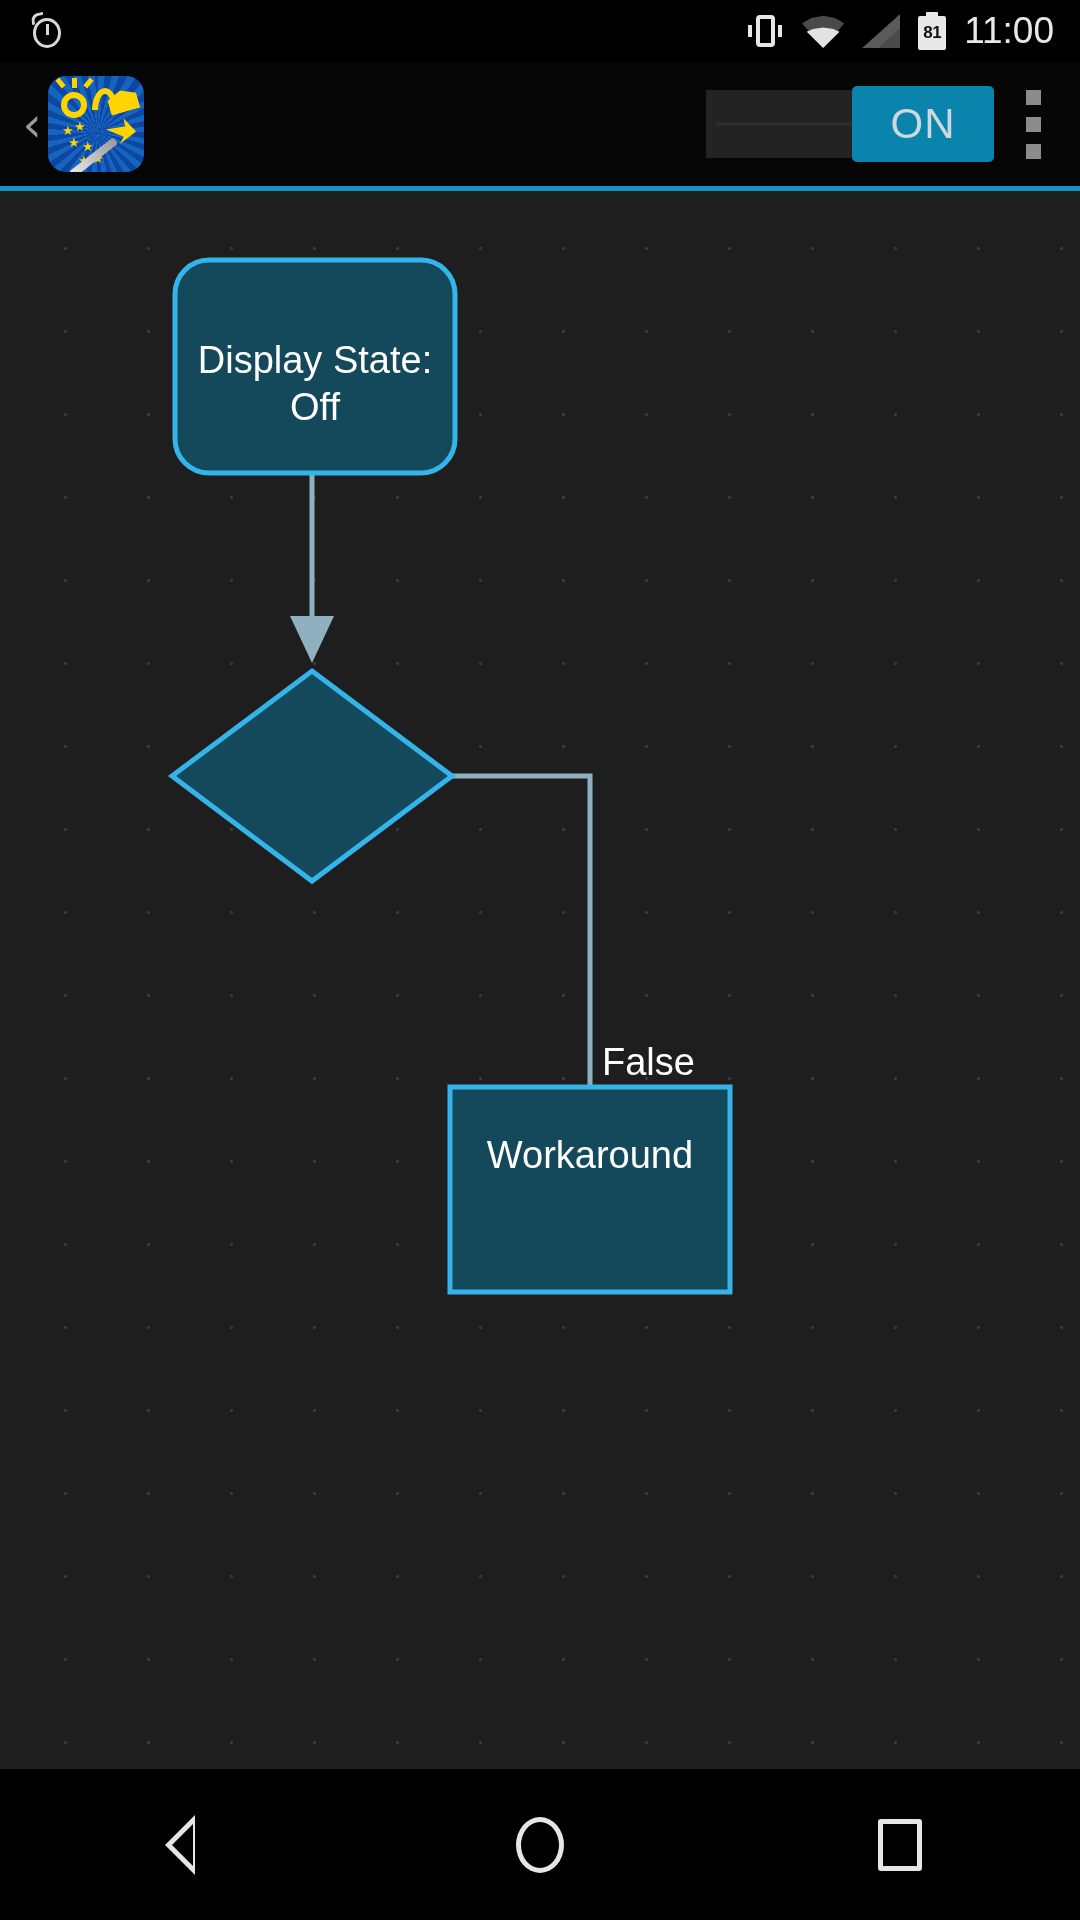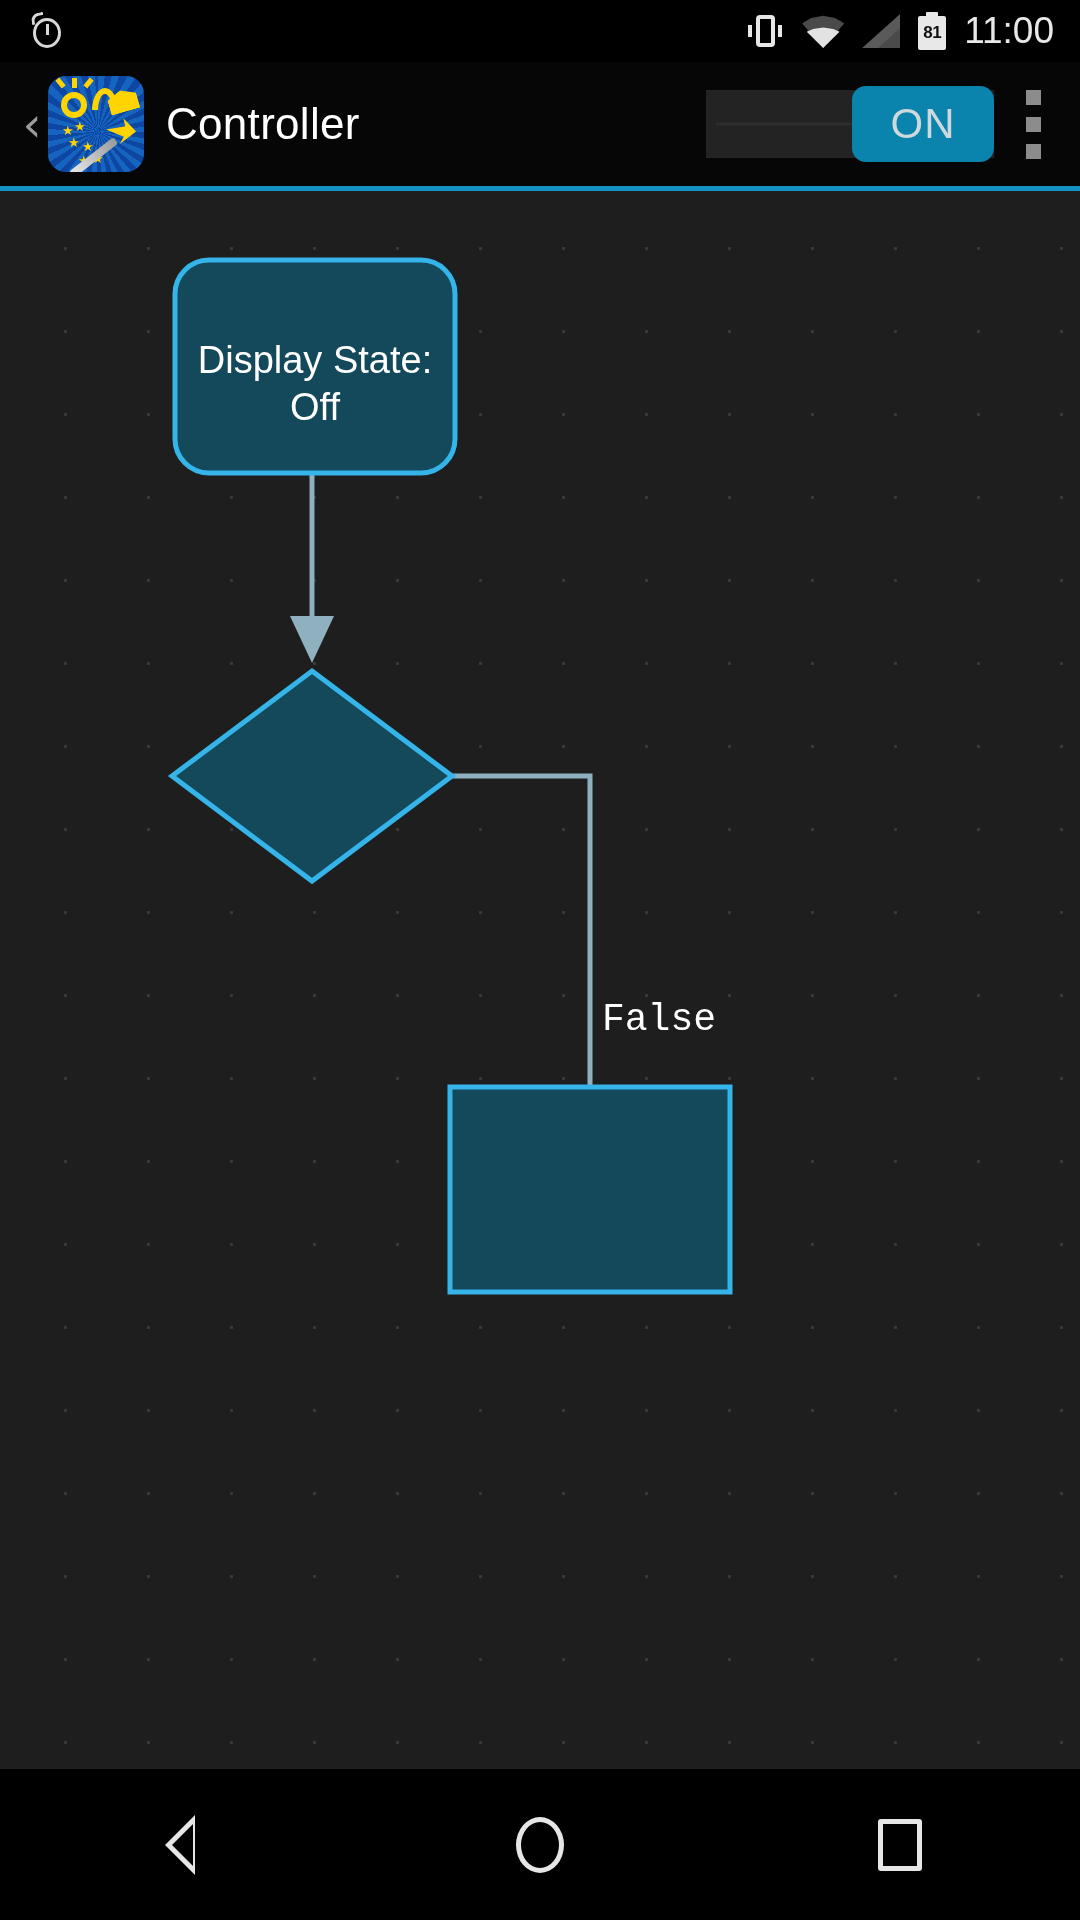--- a/index.html
+++ b/index.html
@@ -124,21 +124,21 @@
   #toggle-switch {
     margin-left:auto; width:288px; height:68px; background:#232323;
     position:relative; flex:0 0 auto;
   }
   #toggle-switch .groove {
     position:absolute; left:10px; right:10px; top:50%; height:3px;
     background:#2e2e2e; transform:translateY(-50%);
   }
   #toggle-thumb {
     position:absolute; right:0; top:-4px; width:142px; height:76px;
-    background:#0b84ad; border-radius:14px;
+    background:#0b84ad; border-radius:5px;
     display:flex; align-items:center; justify-content:center;
   }
   #toggle-thumb span { color:#cfd8dc; font-size:42px; letter-spacing:1px; }
 
   #overflow-menu {
     width:78px; height:124px; margin-right:8px;
     display:flex; flex-direction:column; align-items:center; justify-content:center; gap:12px;
   }
   #overflow-menu i { display:block; width:15px; height:15px; background:#8c8c8c; }
 
@@ -230,21 +230,20 @@
       <div class="plane"></div>
       <div class="star" style="left:14px; top:48px;">★</div>
       <div class="star" style="left:26px; top:44px;">★</div>
       <div class="star" style="left:20px; top:60px;">★</div>
       <div class="star" style="left:34px; top:64px;">★</div>
       <div class="star" style="left:30px; top:78px;">★</div>
       <div class="star" style="left:44px; top:76px;">★</div>
       <div class="wand"></div>
     </div>
 
-    <div id="app-title">Controller</div>
 
     <div id="toggle-switch">
       <div class="groove"></div>
       <div id="toggle-thumb">
         <span>ON</span>
       </div>
     </div>
 
     <div id="overflow-menu">
       <i></i>
@@ -274,23 +273,24 @@
 
       <polygon points="312,480 452,585 312,690 172,585" fill="#14495c" stroke="#34b4e8" stroke-width="5"></polygon>
 
       <rect x="450" y="896" width="280" height="205" fill="#14495c" stroke="#34b4e8" stroke-width="5"></rect>
     </svg>
 
     <div class="node-label" style="left:175px; top:146px; width:280px;">Display State: Off</div>
 
 
     <div class="node-label" style="left:450px; top:941px; width:280px;">
-    </div>
-
-    <div class="edge-label" style="left:602px; top:810px;font-family:Liberation Mono, monospace;">False</div>
+      <div>Workaround</div>
+    </div>
+
+    <div class="edge-label" style="left:602px; top:852px;">False</div>
 
   </div>
 
   <div id="nav-bar">
     <div class="nav-btn" id="nav-back">
       <div class="glyph"></div>
     </div>
     <div class="nav-btn" id="nav-home">
       <div class="glyph"></div>
     </div>

